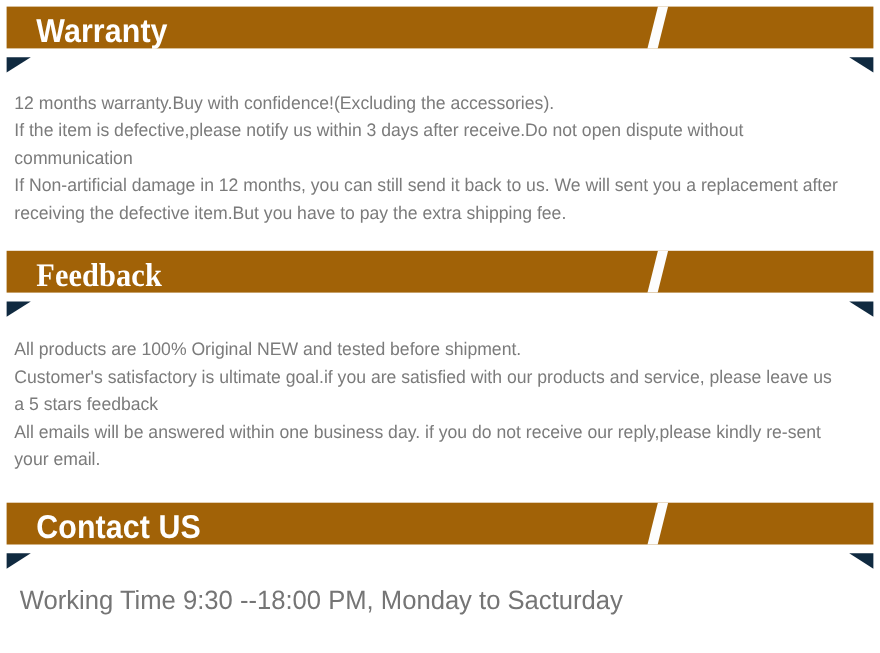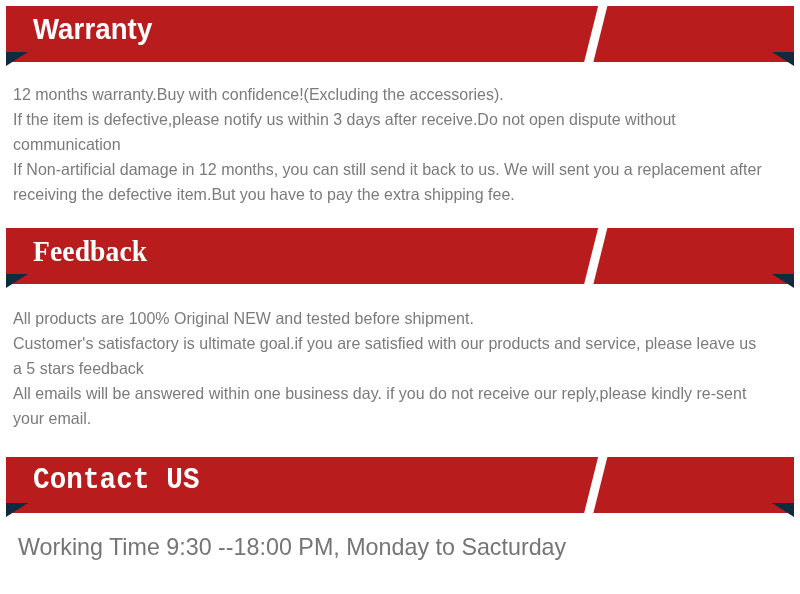--- a/index.html
+++ b/index.html
@@ -22,22 +22,22 @@
     height: 594px;
   }
 
   
   .section { position: absolute; left: 0; width: 800px; }
 
   .ribbon {
     position: absolute;
     left: 6px;
     width: 788px;
-    height: 56px;
-    background: #b91c1c;
+    height: 38px;
+    background: #a16207;
     overflow: visible;
     text-align: center;
   }
   .ribbon-inner {
     position: absolute;
     inset: 0;
     overflow: hidden;
   }
   
   .ribbon-slash {
@@ -128,21 +128,21 @@
       <div class="ribbon-title">Feedback</div>
     </div>
     <div class="fold-left" style="top:46px;"></div>
     <div class="fold-right" style="top:46px;"></div>
     <div class="body-text" style="top:78px;">All products are 100% Original NEW and tested before shipment.
 Customer's satisfactory is ultimate goal.if you are satisfied with our products and service, please leave us a 5 stars feedback
 All emails will be answered within one business day. if you do not receive our reply,please kindly re-sent your email.</div>
   </div>
 
   <div class="section" style="top:457px;">
-    <div class="ribbon" style="top:0;font-family:Liberation Mono, monospace;">
+    <div class="ribbon" style="top:0;">
       <div class="ribbon-inner">
         <div class="ribbon-slash"></div>
       </div>
       <div class="ribbon-title">Contact US</div>
     </div>
     <div class="fold-left" style="top:46px;"></div>
     <div class="fold-right" style="top:46px;"></div>
     <div class="body-text large" style="top:74px;">Working Time 9:30 --18:00 PM, Monday to Sacturday</div>
   </div>
 

